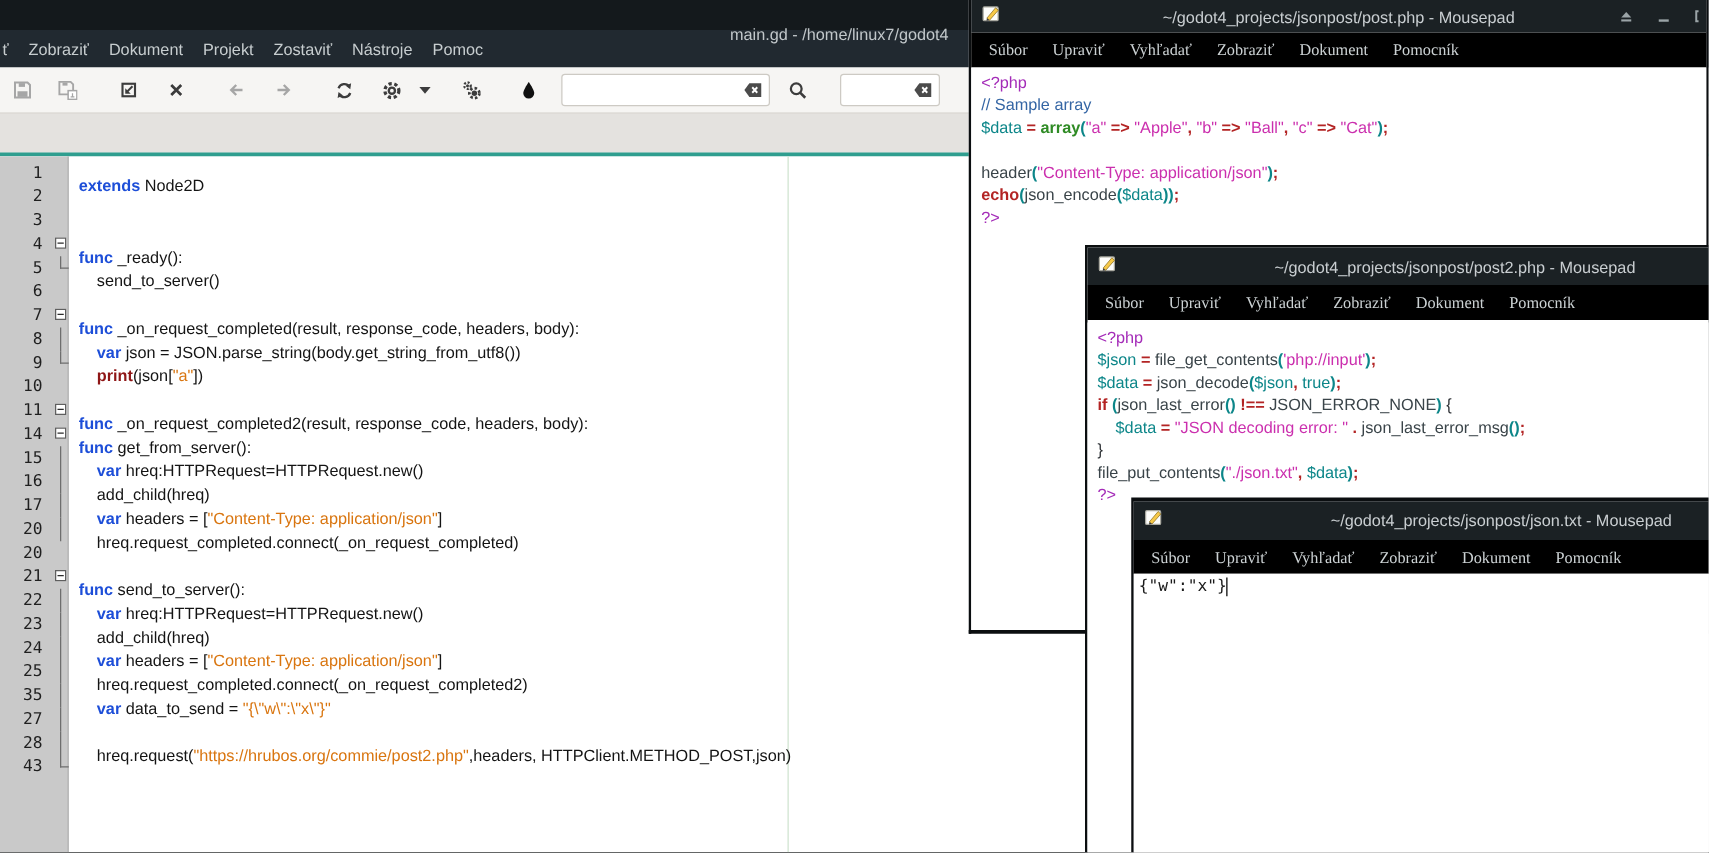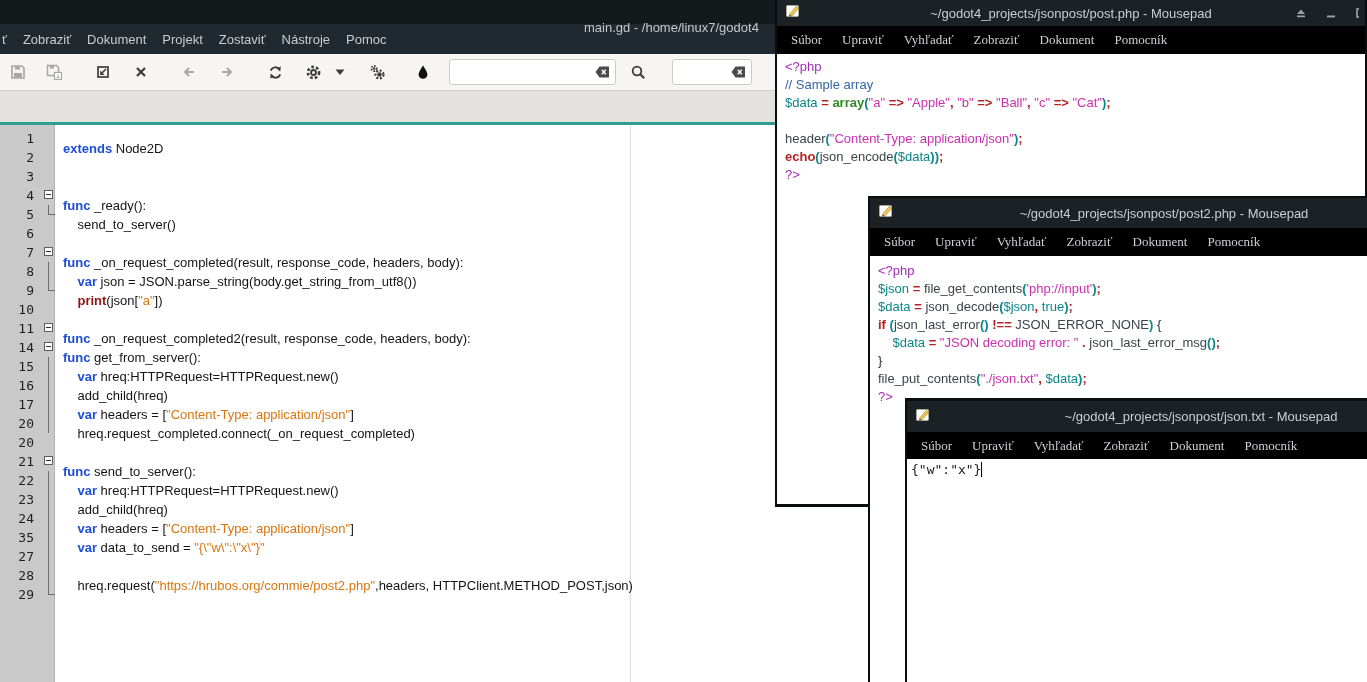--- a/index.html
+++ b/index.html
@@ -306,35 +306,40 @@
             <span class="ln">23</span>
             <span class="fold fold-mid"></span>
             <span class="codeline"><span class="g-pl">    add_child(hreq)</span></span>
           </div>
           <div class="code-row">
             <span class="ln">24</span>
             <span class="fold fold-mid"></span>
             <span class="codeline"><span class="g-pl">    </span><span class="g-kw">var</span><span class="g-pl"> headers = [</span><span class="g-str">"Content-Type: application/json"</span><span class="g-pl">]</span></span>
           </div>
           <div class="code-row">
+            <span class="ln">25</span>
+            <span class="fold fold-mid"></span>
+            <span class="codeline"><span class="g-pl">    hreq.request_completed.connect(_on_request_completed2)</span></span>
+          </div>
+          <div class="code-row">
             <span class="ln">35</span>
             <span class="fold fold-mid"></span>
             <span class="codeline"><span class="g-pl">    </span><span class="g-kw">var</span><span class="g-pl"> data_to_send = </span><span class="g-str">"{\"w\":\"x\"}"</span></span>
           </div>
           <div class="code-row">
             <span class="ln">27</span>
             <span class="fold fold-mid"></span>
           </div>
           <div class="code-row">
             <span class="ln">28</span>
             <span class="fold fold-mid"></span>
             <span class="codeline"><span class="g-pl">    hreq.request(</span><span class="g-str">"https://hrubos.org/commie/post2.php"</span><span class="g-pl">,headers, HTTPClient.METHOD_POST,json)</span></span>
           </div>
           <div class="code-row">
-            <span class="ln">29</span>
+            <span class="ln">43</span>
             <span class="fold fold-end"></span>
             <span class="codeline"></span>
           </div>
         </div>
     </div>
   </section>
 
   <section class="mp" id="mp1">
     <div class="mp-titlebar">
       <span class="mp-appicon">

